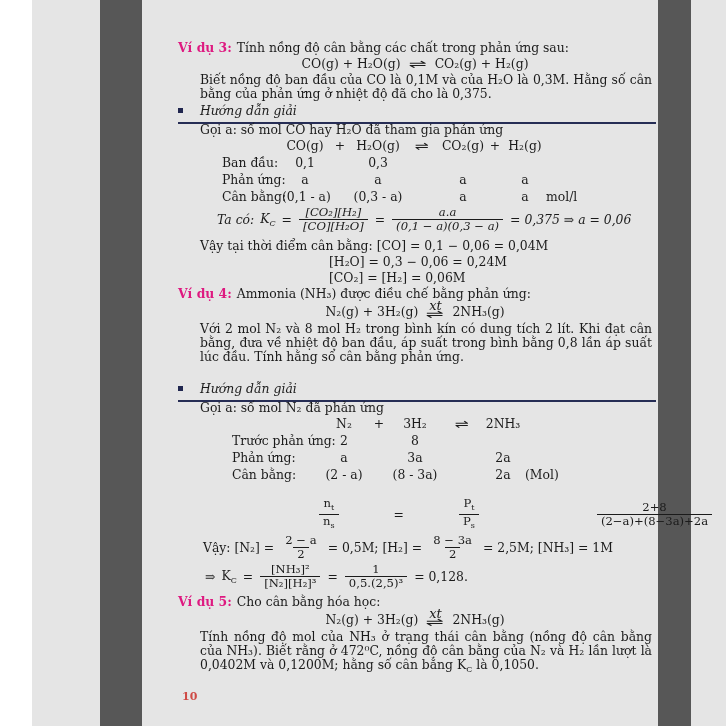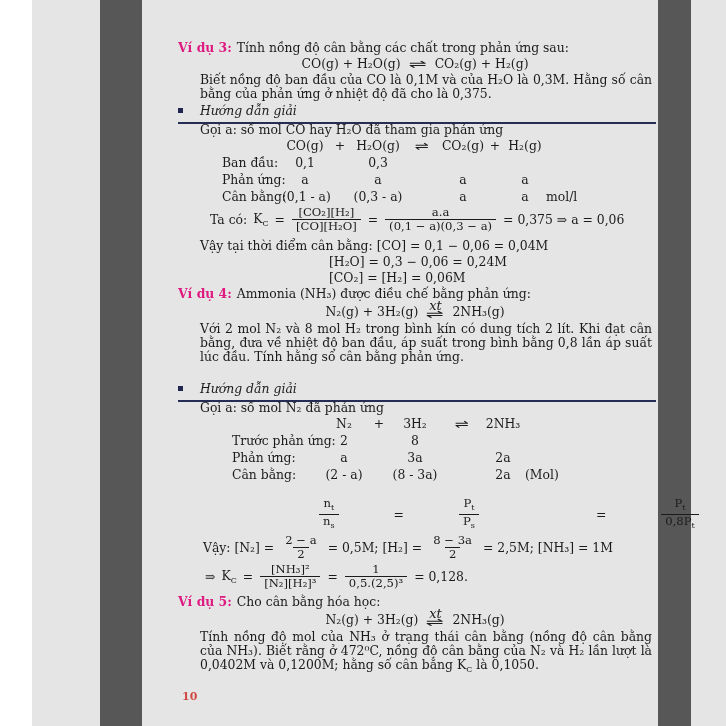--- a/index.html
+++ b/index.html
@@ -108,21 +108,21 @@
     <div class="tc">(0,1 - a)</div>
     <div class="tc"></div>
     <div class="tc">(0,3 - a)</div>
     <div class="tc"></div>
     <div class="tc">a</div>
     <div class="tc"></div>
     <div class="tc">a</div>
     <div class="tl">mol/l</div>
   </div>
 
-  <div class="abs fline" style="top:206px; left:175px;">
+  <div class="abs fline" style="top:206px; left:182px;font-style:italic;">
     <span class="seg">Ta có:</span>
     <span class="seg"><span>K</span><sub>C</sub></span>
     <span class="seg">=</span>
     <span class="frac">
       <span class="num">[CO₂][H₂]</span>
       <span class="den">[CO][H₂O]</span>
     </span>
     <span class="seg">=</span>
     <span class="frac">
       <span class="num">a.a</span>
@@ -196,20 +196,24 @@
     <span class="frac">
       <span class="num"><span>n</span><sub>t</sub></span>
       <span class="den"><span>n</span><sub>s</sub></span>
     </span>
     <span class="seg">=</span>
     <span class="frac">
       <span class="num"><span>P</span><sub>t</sub></span>
       <span class="den"><span>P</span><sub>s</sub></span>
     </span>
     <span class="seg" style="width:8px;"></span>
+    <span class="frac">
+      <span class="num">2+8</span>
+      <span class="den">(2−a)+(8−3a)+2a</span>
+    </span>
     <span class="seg">=</span>
     <span class="frac">
       <span class="num"><span>P</span><sub>t</sub></span>
       <span class="den"><span>0,8P</span><sub>t</sub></span>
     </span>
     <span class="seg">⇒ a =  1</span>
   </div>
 
   <div class="abs fline" style="top:534px; left:168px;">
     <span class="seg">Vậy: [N₂] =</span>

